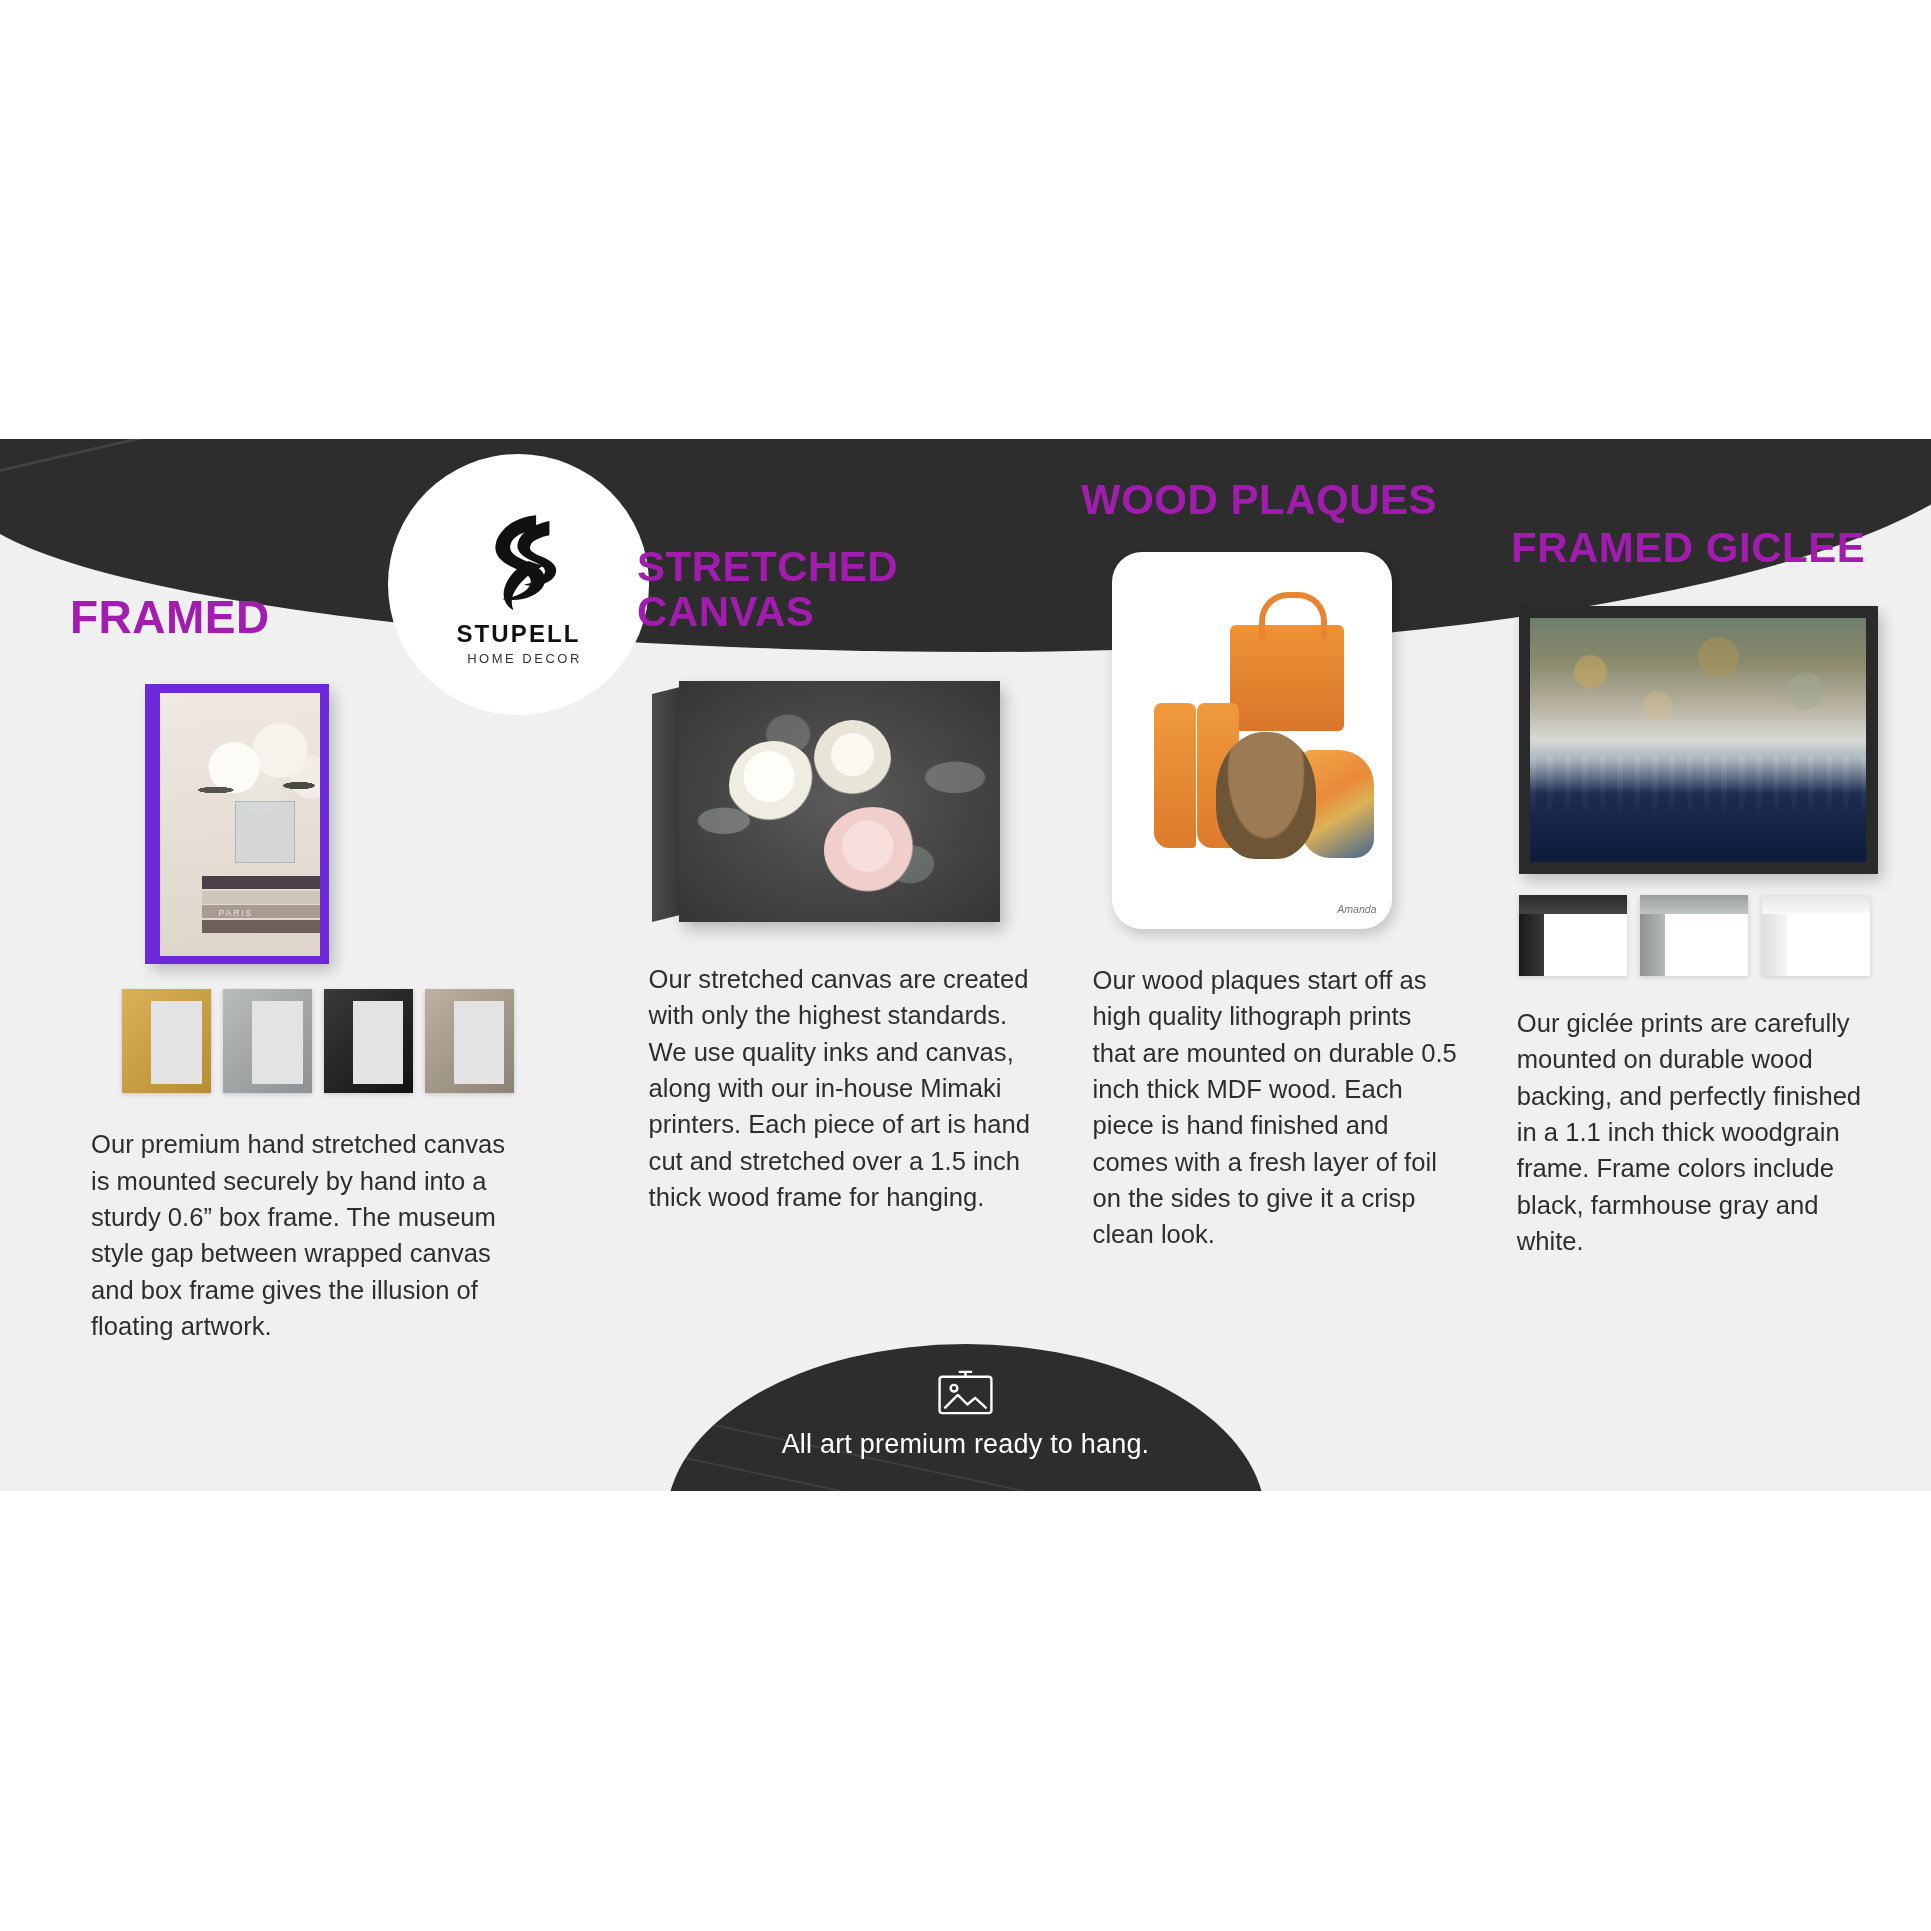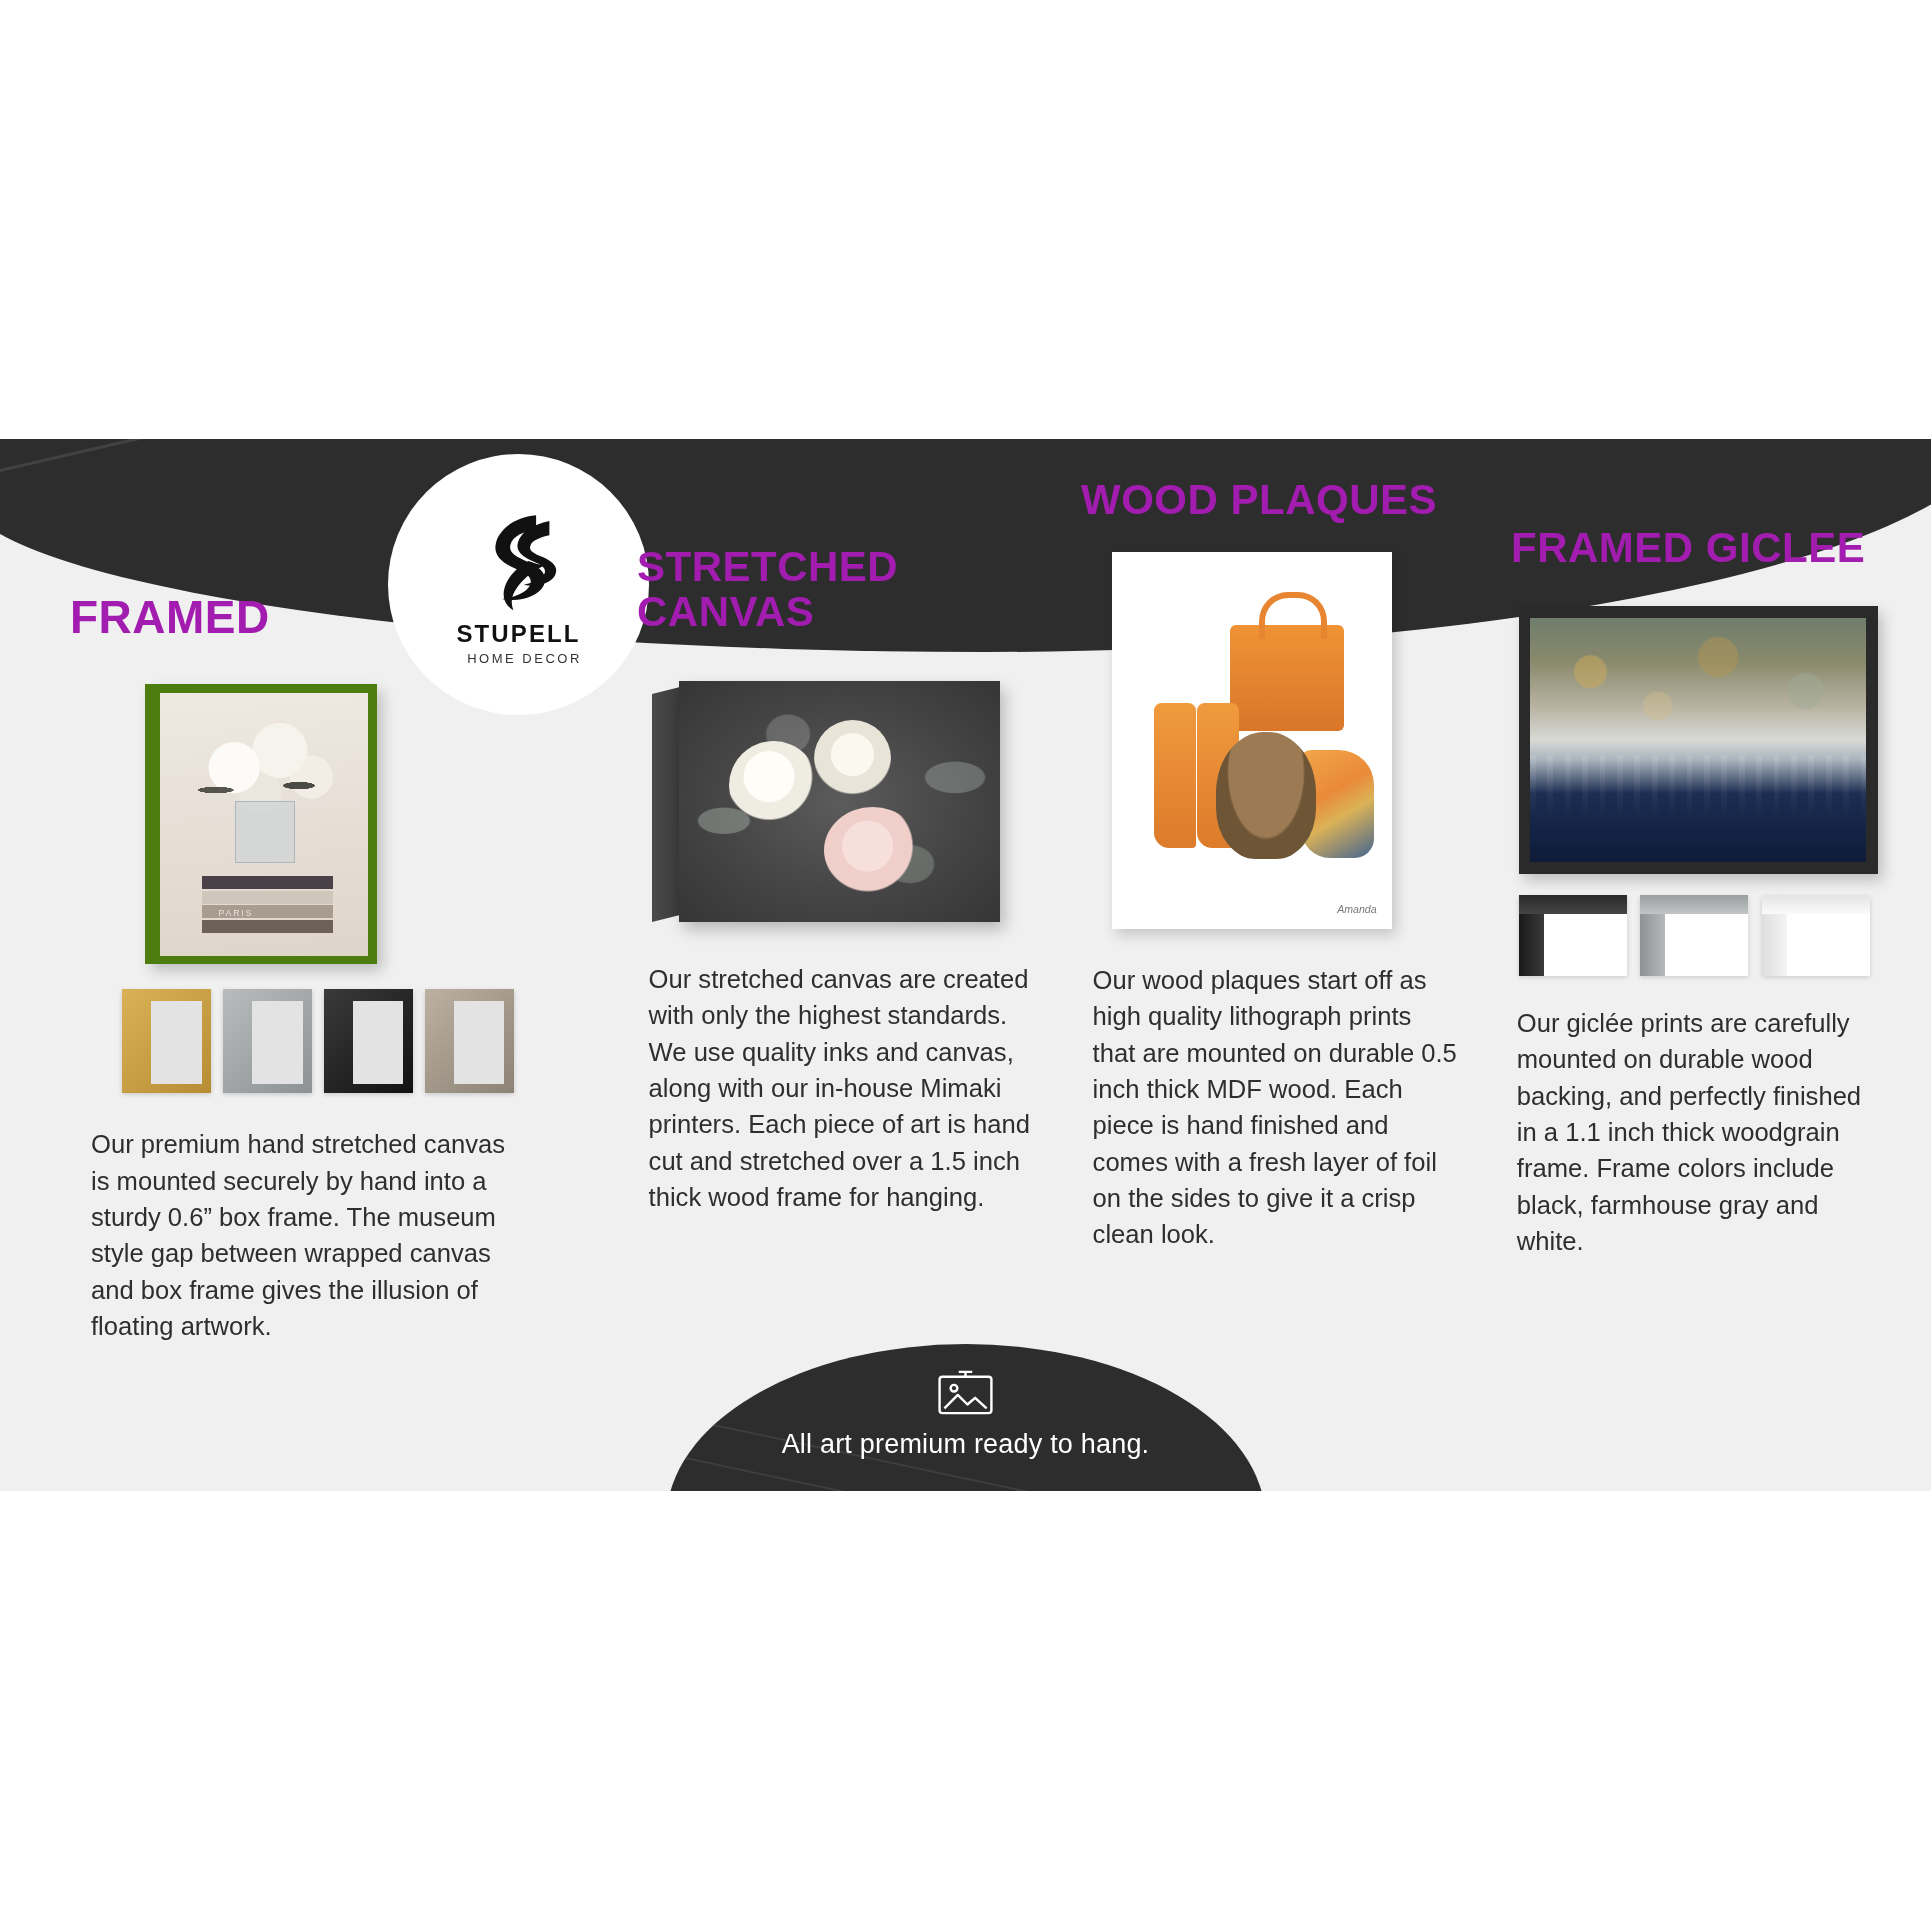--- a/index.html
+++ b/index.html
@@ -103,23 +103,23 @@
     line-height: 1.42;
   }
 
   
   #col1 { left: 70px; top: 154px; width: 444px; }
   #col1 .col-title { font-size: 46px; }
 
   .fc-art {
     position: relative;
     margin: 42px 0 0 75px;
-    width: 232px;
+    width: 184px;
     height: 280px;
-    background: #4d7c0f;
+    background: #6d28d9;
     padding: 8.7px 8.7px 8.7px 15.4px;
     box-sizing: border-box;
     box-shadow: 5.8px 6.8px 13.5px rgba(0,0,0,.22);
   }
   .fc-art .inner {
     width: 100%; height: 100%;
     background: linear-gradient(175deg,#efe9e2 0%,#e6ded5 55%,#ded5ca 100%);
     position: relative;
     overflow: hidden;
   }
@@ -202,20 +202,21 @@
   
   #col3 { left: 1081px; top: 39px; width: 377px; }
   #col3 .col-title { font-size: 42px; }
   .wp-art {
     position: relative;
     margin: 29px 0 0 31px;
     width: 280px; height: 377px;
     background: #fff;
     box-shadow: 3.9px 5.8px 12.6px rgba(0,0,0,.18);
     overflow: hidden;
+    border-radius: 30px;
   }
   .wp-art .bag {
     position: absolute; left: 118px; top: 73px; width: 114px; height: 106px;
     background: linear-gradient(180deg,#ef9335,#d9762a);
     border-radius: 5.8px;
   }
   .wp-art .bag:after {
     content:""; position:absolute; left: 29px; top:-33px; width: 56px; height: 41px;
     border: 6.8px solid #e88530; border-bottom: none; border-radius: 29px 29px 0 0;
   }

